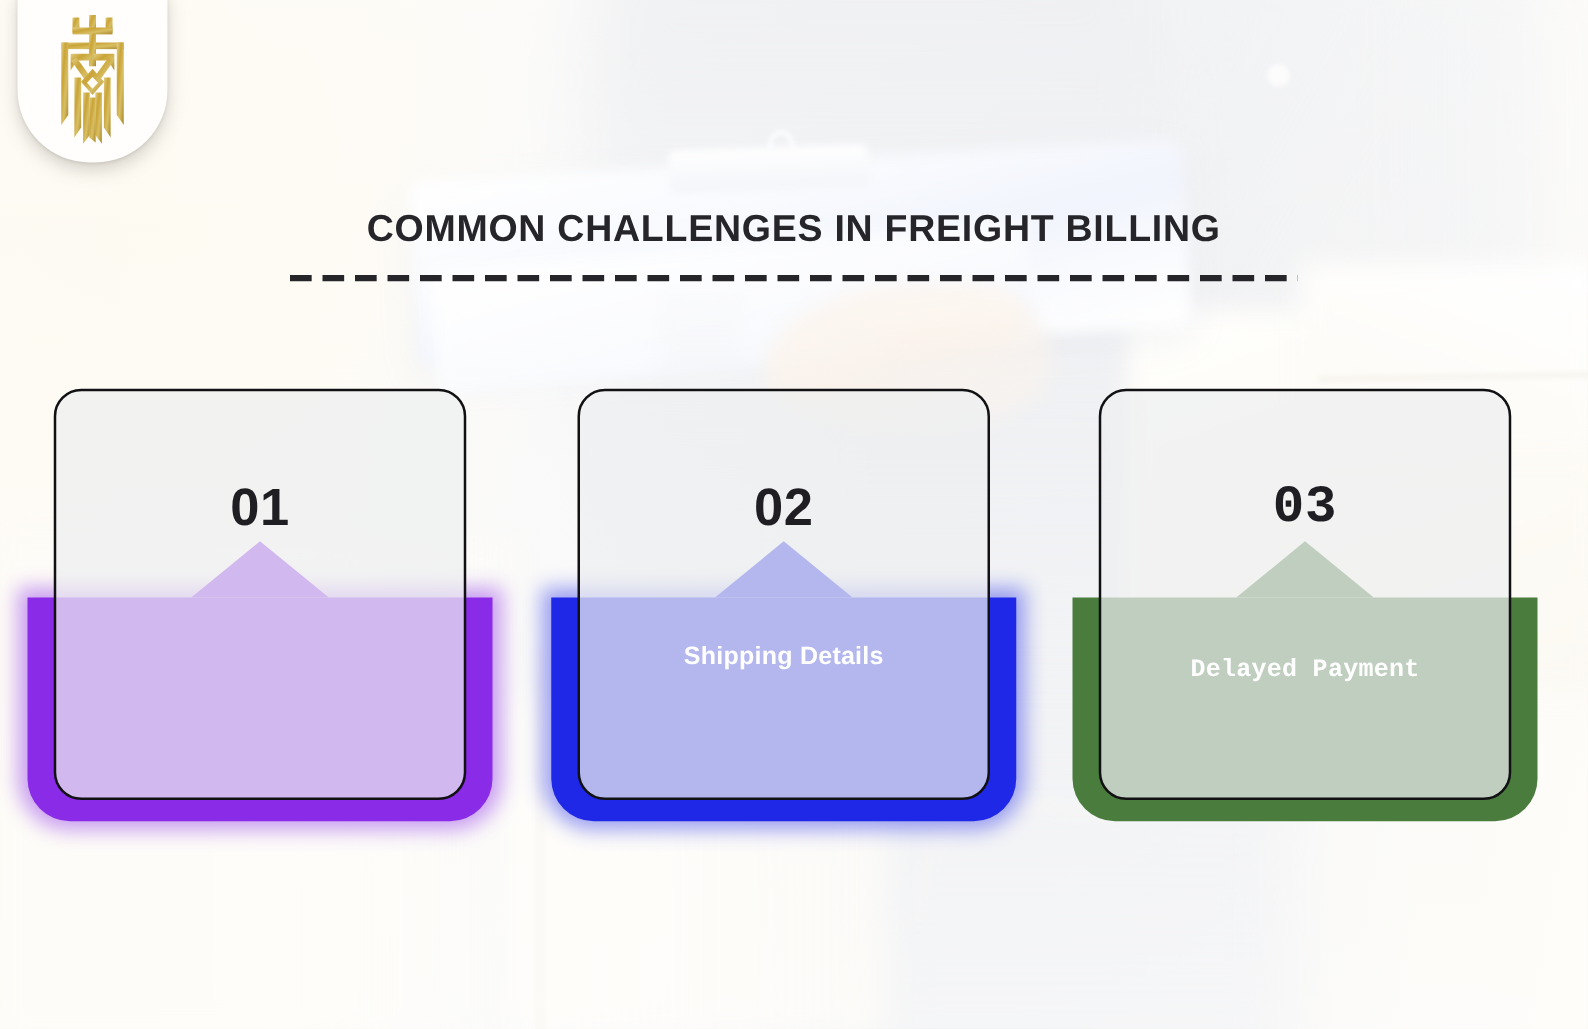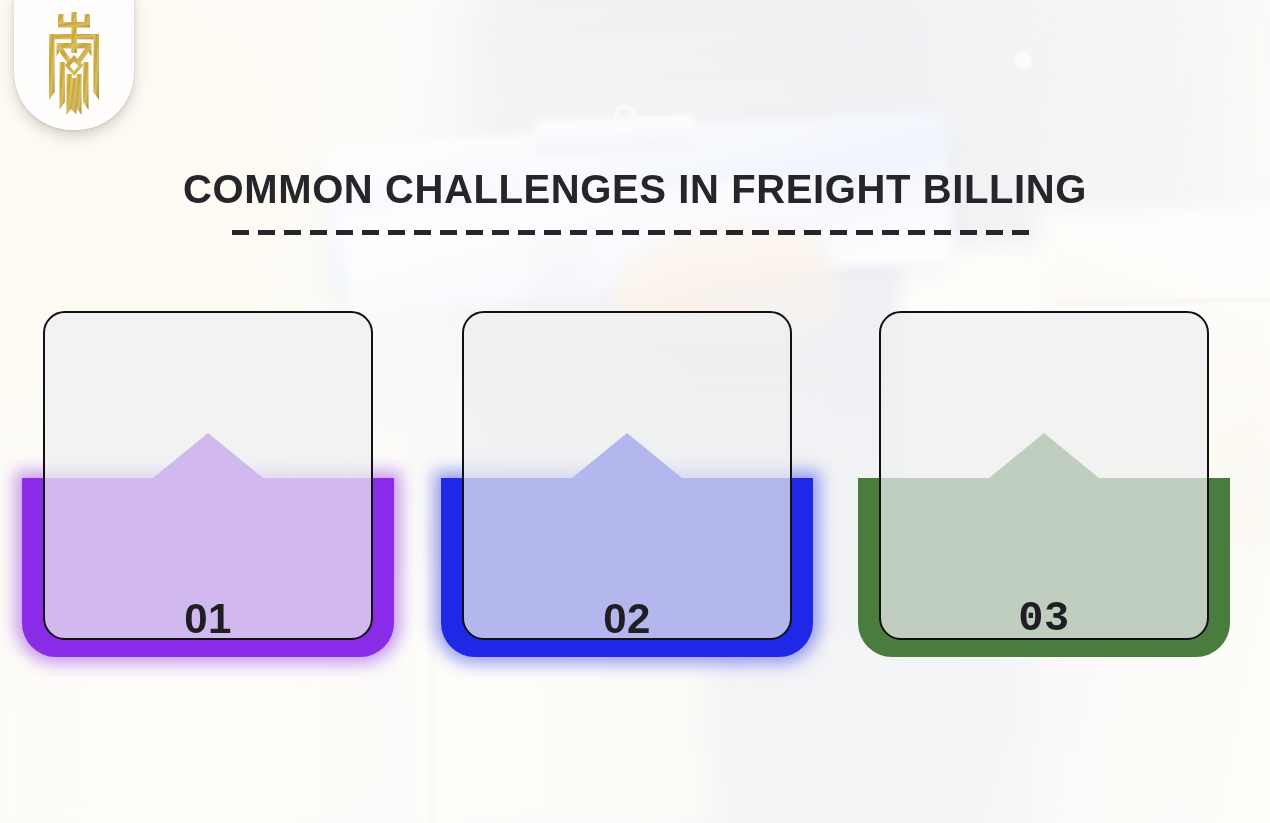--- a/index.html
+++ b/index.html
@@ -172,21 +172,21 @@
     padding-top:10px;
   }
   #logo-badge svg { display:block; }
 
   
   #title-block {
     position:absolute; left:0; top:168px; width:1270px;
     text-align:center;
   }
   #page-title {
-    font-size:40px;
+    font-size:30px;
     font-weight:bold;
     letter-spacing:.6px;
     color:#26262a;
     line-height:1.05;
     font-family:"Liberation Sans", sans-serif;
   }
   #title-underline {
     width:806px;
     height:5px;
     margin:20px auto 0;
@@ -234,21 +234,20 @@
     border-radius:22px;
     background:rgba(237,238,240,.72);
     z-index:2;
   }
   .card-inner {
     position:absolute; inset:0;
     z-index:3;
     display:flex;
     flex-direction:column;
     align-items:center;
-    justify-content:flex-end;
   }
   .card-number {
     margin-top:74px;
     font-size:42px;
     font-weight:bold;
     color:#1f1f23;
     letter-spacing:.5px;
     line-height:1;
   }
   .card-label {
@@ -355,27 +354,29 @@
   </div>
 
   <div class="card-wrap c2">
     <div class="fill" style="background:#1f28e6; box-shadow:0 0 16px 7px rgba(31,40,230,.44);">
       <div class="peak" style="border-bottom:45px solid #1f28e6;"></div>
     </div>
     <div class="card"></div>
     <div class="card-inner">
       <div class="card-number">02</div>
       <div class="card-label" style="top:200px;">
+        <div>Shipping Details</div>
       </div>
     </div>
   </div>
 
   <div class="card-wrap c3">
     <div class="fill" style="background:#4a7c3e;">
       <div class="peak" style="border-bottom:45px solid #4a7c3e;"></div>
     </div>
     <div class="card"></div>
     <div class="card-inner">
       <div class="card-number">03</div>
+      <div class="card-label">Delayed Payment</div>
     </div>
   </div>
 
 </div>
 
 </body></html>

